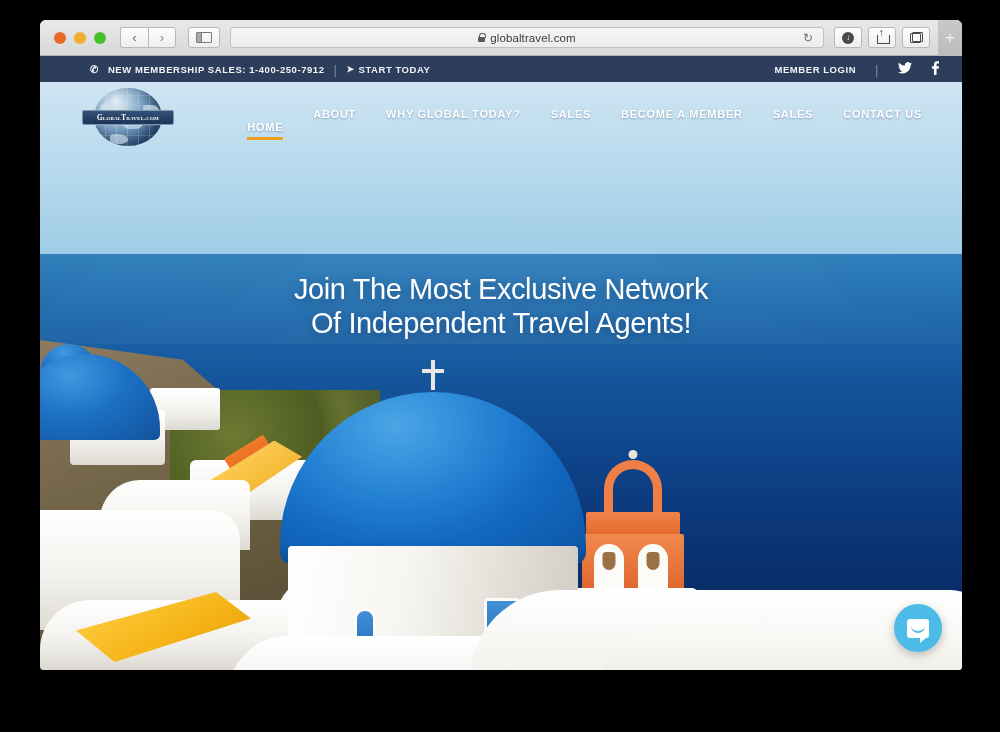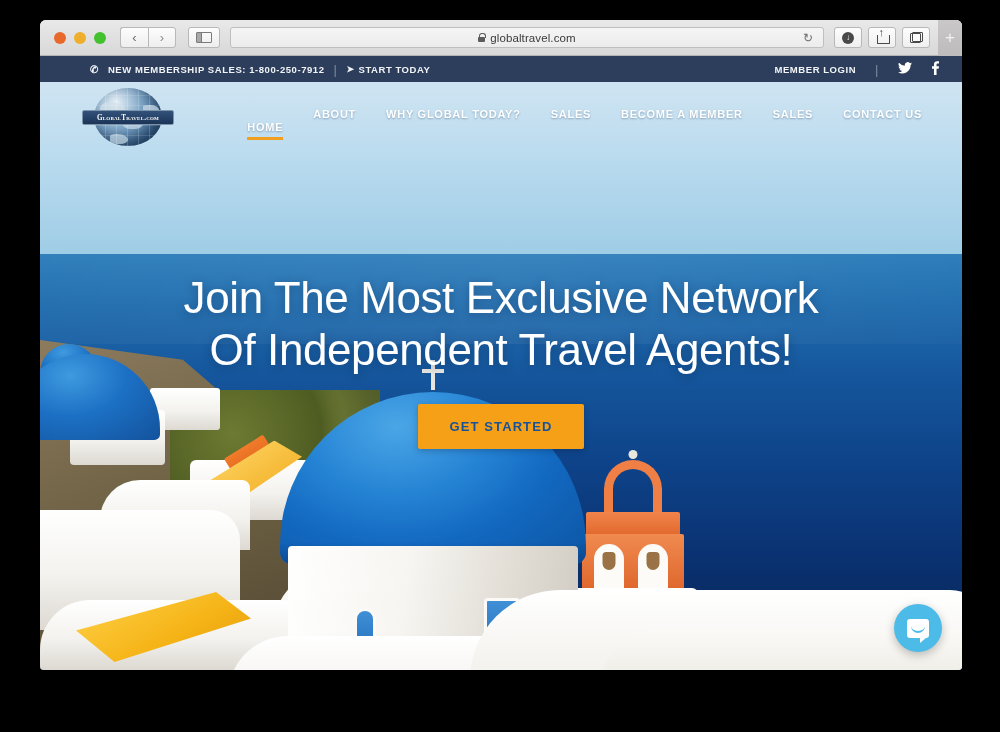--- a/index.html
+++ b/index.html
@@ -407,21 +407,21 @@
     width: 100%; height: 2.5px; background: #f0a01e;
   }
 
   
   .hero-copy {
     position: absolute; left: 0; top: 190px; width: 100%;
     text-align: center; z-index: 5;
   }
   .hero-title {
     color: #ffffff;
-    font-size: 44px;
+    font-size: 29px;
     font-weight: 400;
     line-height: 1.18;
     letter-spacing: -0.4px;
     text-shadow: 0 2px 10px rgba(0,25,60,0.35);
   }
   .cta-button {
     display: inline-block;
     margin-top: 28px;
     background: #f5a017;
     color: #17539a;
@@ -514,21 +514,21 @@
       </div>
       <div class="plus-btn">
         <span>+</span>
       </div>
     </div>
   </div>
 
   <div class="top-bar">
     <div class="top-left">
       <span class="phone-icon">✆</span>
-      <span>NEW MEMBERSHIP SALES: 1-800-250-7912</span>
+      <span>NEW MEMBERSHIP SALES: 1-400-250-7912</span>
       <span class="divider">|</span>
       <span class="start-today">
         <span class="arrow-glyph">➤</span>
         <span>START TODAY</span>
       </span>
     </div>
     <div class="top-right">
       <span>MEMBER LOGIN</span>
       <span class="divider">|</span>
       <span class="social-icon">
@@ -608,21 +608,20 @@
         <a class="nav-item" href="#">SALES</a>
         <a class="nav-item" href="#">BECOME A MEMBER</a>
         <a class="nav-item" href="#">SALES</a>
         <a class="nav-item" href="#">CONTACT US</a>
       </nav>
     </div>
 
     <div class="hero-copy">
       <div class="hero-title">Join The Most Exclusive Network</div>
       <div class="hero-title">Of Independent Travel Agents!</div>
-      <button class="cta-button">GET STARTED</button>
     </div>
 
     <div class="chat-widget">
       <div class="chat-bubble">
         <div class="chat-smile"></div>
       </div>
     </div>
 
   </div>
 </div>

